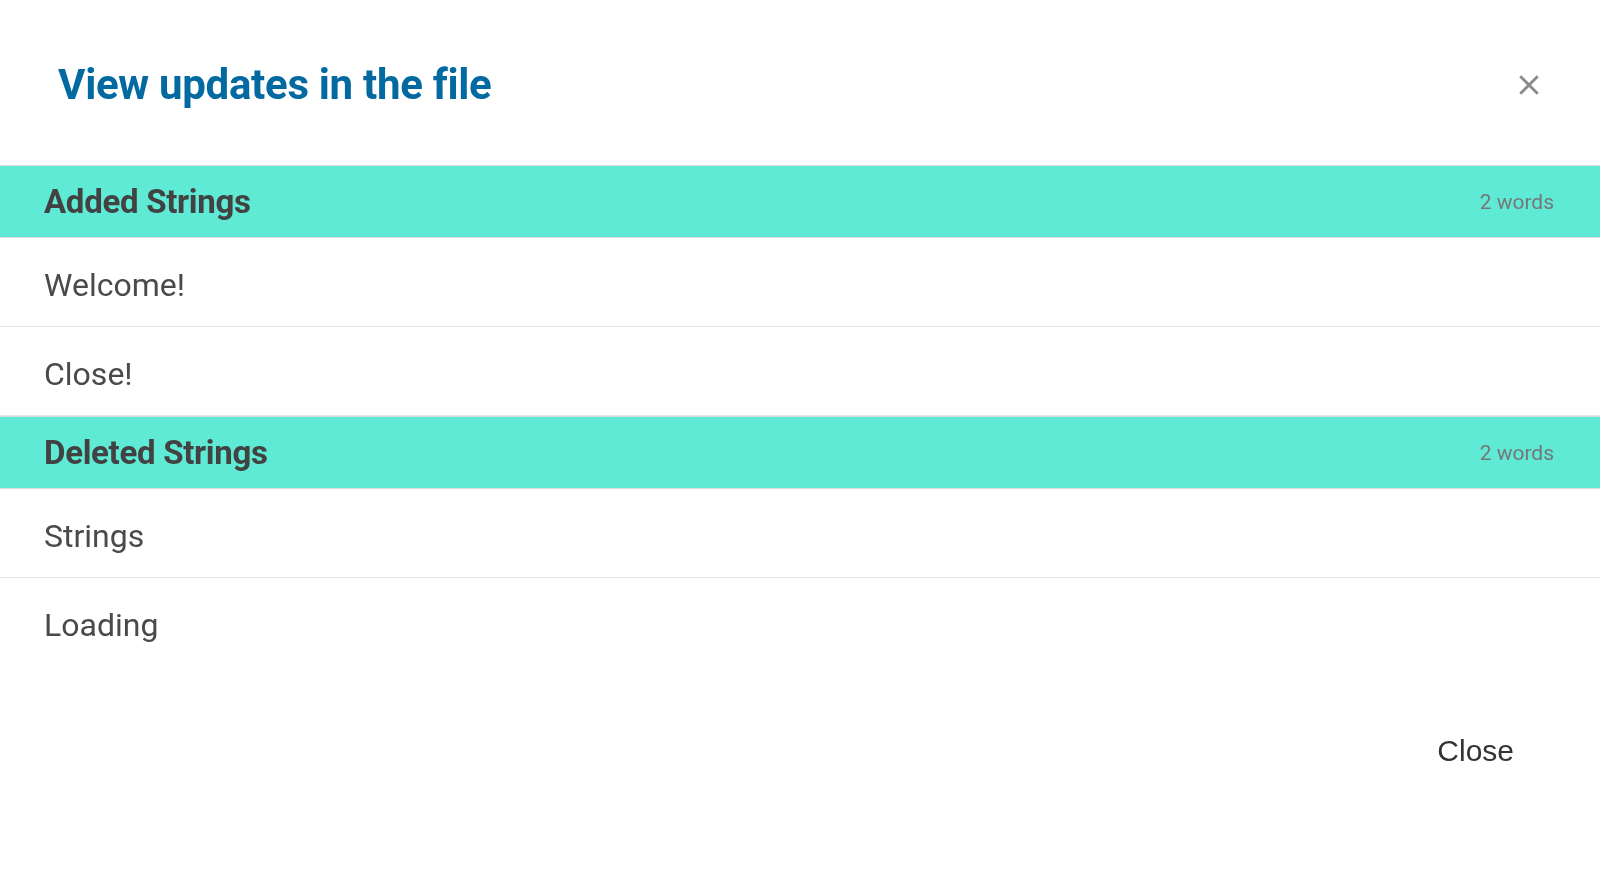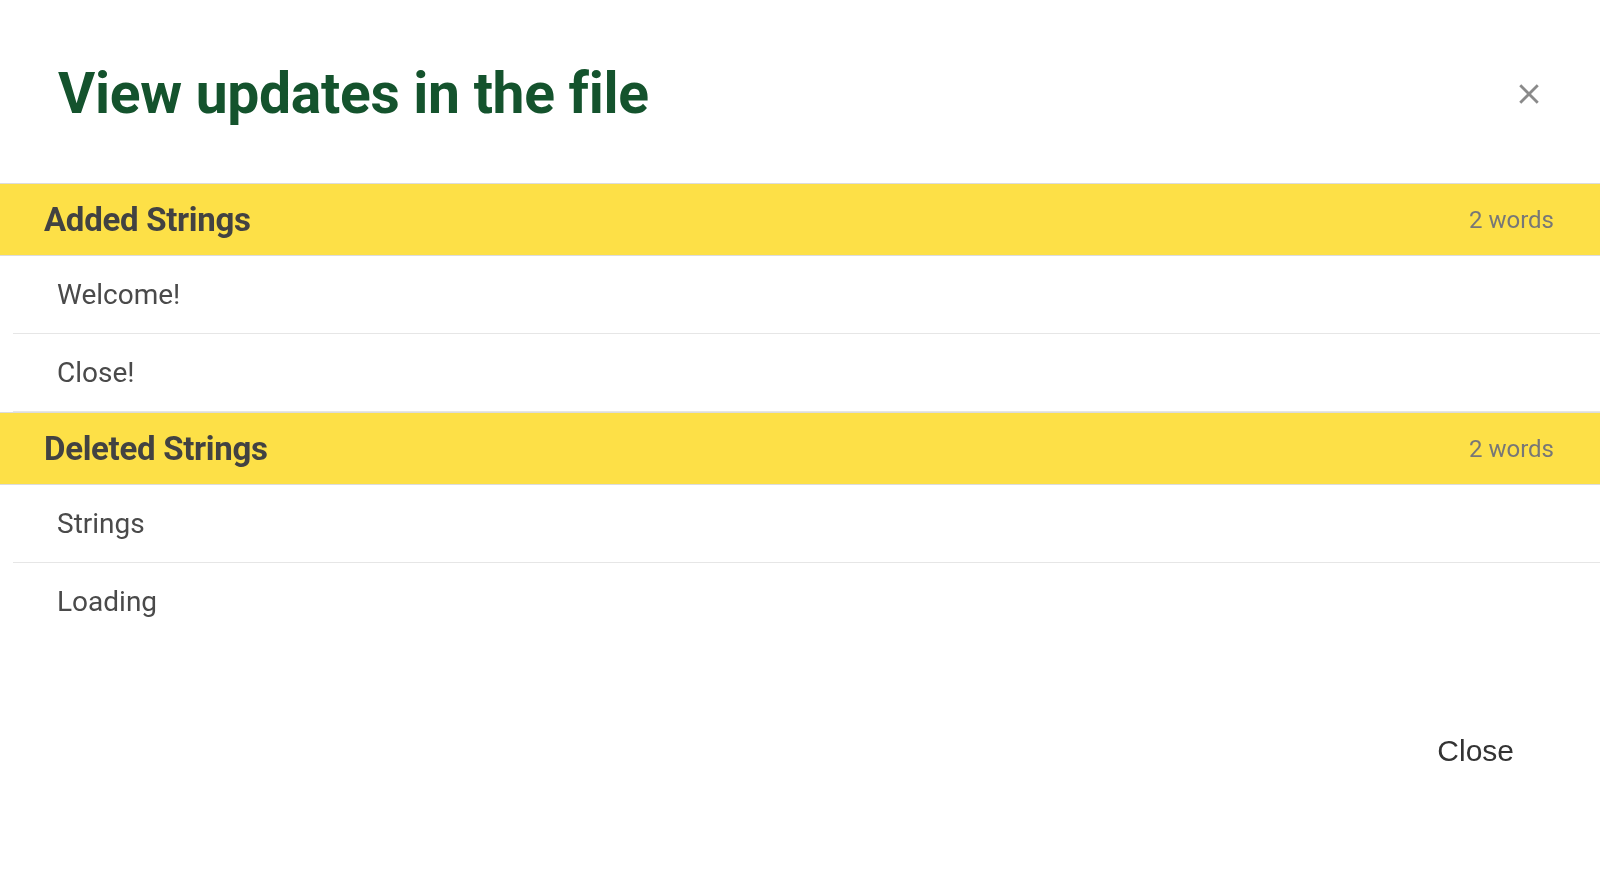--- a/index.html
+++ b/index.html
@@ -20,23 +20,23 @@
       display: flex;
       flex-direction: column;
     }
     .modal-header {
       display: flex;
       justify-content: space-between;
       align-items: center;
       padding: 60px 48px 56px 58px;
     }
     .modal-title {
-      font-size: 57px;
+      font-size: 42px;
       font-weight: 700;
-      color: #14532d;
+      color: #0369a1;
       letter-spacing: -0.3px;
     }
     .close-icon-button {
       background: none;
       border: none;
       cursor: pointer;
       padding: 8px;
       display: flex;
       align-items: center;
       justify-content: center;
@@ -45,42 +45,41 @@
     .close-icon-button svg {
       width: 30px;
       height: 30px;
       stroke: #8a8a8a;
       stroke-width: 2.2;
     }
     .section-header {
       display: flex;
       justify-content: space-between;
       align-items: center;
-      background: #fde047;
+      background: #5eead4;
       border-top: 1px solid #dcdcdc;
       border-bottom: 1px solid #dcdcdc;
       padding: 16px 46px 16px 44px;
     }
     .section-title {
       font-size: 33px;
       font-weight: 700;
       color: #424242;
       letter-spacing: -0.3px;
     }
     .section-count {
-      font-size: 24px;
+      font-size: 21px;
       font-weight: 400;
       color: #777777;
     }
     .string-item {
-      padding: 22px 46px 22px 44px;
-      font-size: 28px;
+      padding: 28px 46px 22px 44px;
+      font-size: 32px;
       color: #4a4a4a;
       border-bottom: 1px solid #e6e6e6;
-      margin-left: 13px;
     }
     .string-item:last-of-type {
       border-bottom: 1px solid #e6e6e6;
     }
     .section-body-last .string-item:last-of-type {
       border-bottom: none;
     }
     .spacer {
       flex: 1;
     }

